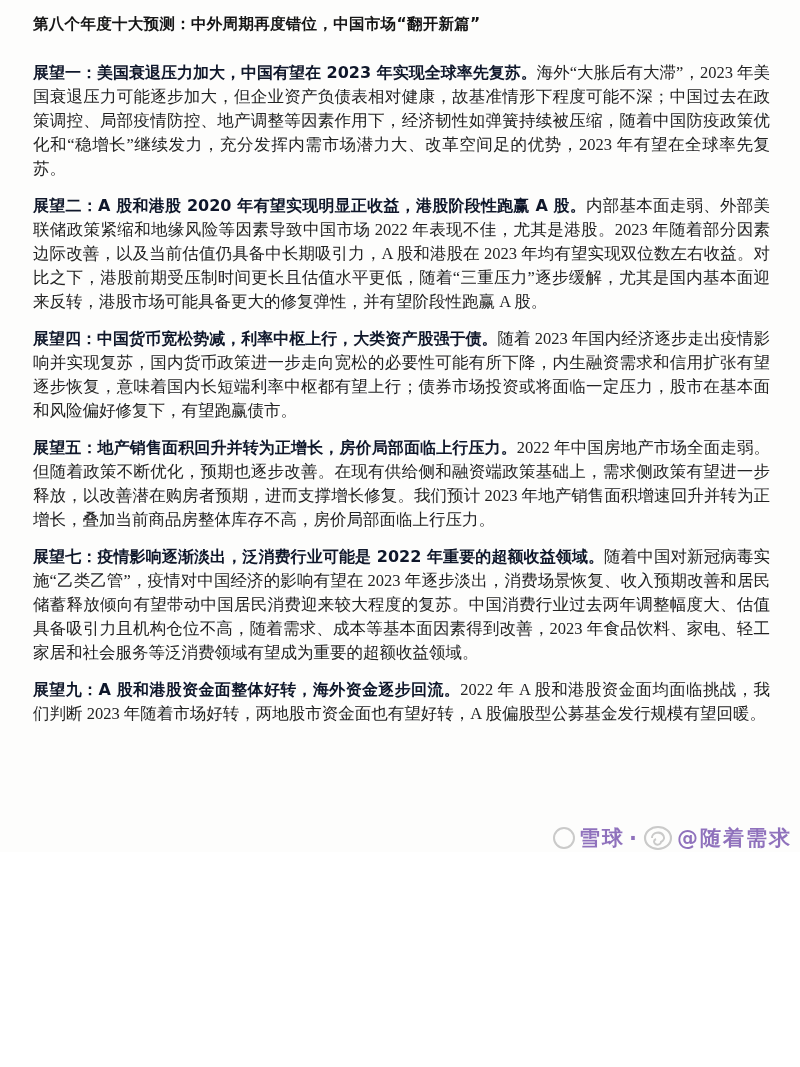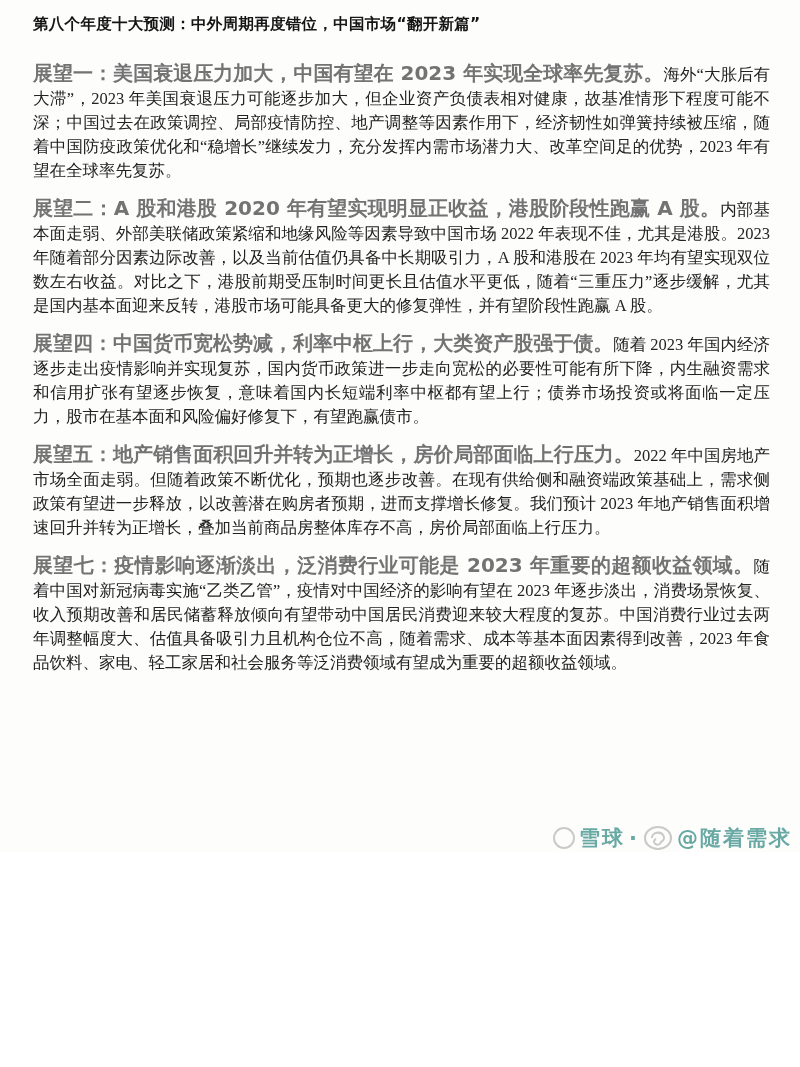--- a/index.html
+++ b/index.html
@@ -30,32 +30,32 @@
   .section {
     margin: 0 0 13px 0;
     font-size: 16.5px;
     line-height: 24px;
     text-align: justify;
     text-justify: inter-ideograph;
     color: #222222;
   }
   .section .head {
     font-weight: 700;
-    color: #737373;
+    color: #0f172a;
     font-family: "DejaVu Sans", "Liberation Sans", sans-serif;
-    font-size: 20px;
+    font-size: 16px;
   }
   .watermark {
     position: absolute;
     right: 8px;
     bottom: 0px;
     display: flex;
     align-items: center;
     gap: 4px;
-    color: #0f766e;
+    color: #4c1d95;
     opacity: 0.62;
     font-family: "DejaVu Sans", "Liberation Sans", sans-serif;
     font-size: 21px;
     font-weight: 700;
     letter-spacing: 2px;
     pointer-events: none;
     white-space: nowrap;
   }
   .wm-ring {
     display: inline-block;
@@ -92,24 +92,27 @@
   <p class="section">
     <span class="head">展望四：中国货币宽松势减，利率中枢上行，大类资产股强于债。</span><span>随着 2023 年国内经济逐步走出疫情影响并实现复苏，国内货币政策进一步走向宽松的必要性可能有所下降，内生融资需求和信用扩张有望逐步恢复，意味着国内长短端利率中枢都有望上行；债券市场投资或将面临一定压力，股市在基本面和风险偏好修复下，有望跑赢债市。</span>
   </p>
 
   <p class="section">
     <span class="head">展望五：地产销售面积回升并转为正增长，房价局部面临上行压力。</span><span>2022 年中国房地产市场全面走弱。但随着政策不断优化，预期也逐步改善。在现有供给侧和融资端政策基础上，需求侧政策有望进一步释放，以改善潜在购房者预期，进而支撑增长修复。我们预计 2023 年地产销售面积增速回升并转为正增长，叠加当前商品房整体库存不高，房价局部面临上行压力。</span>
   </p>
 
 
   <p class="section">
-    <span class="head">展望七：疫情影响逐渐淡出，泛消费行业可能是 2023 年重要的超额收益领域。</span><span>随着中国对新冠病毒实施“乙类乙管”，疫情对中国经济的影响有望在 2023 年逐步淡出，消费场景恢复、收入预期改善和居民储蓄释放倾向有望带动中国居民消费迎来较大程度的复苏。中国消费行业过去两年调整幅度大、估值具备吸引力且机构仓位不高，随着需求、成本等基本面因素得到改善，2023 年食品饮料、家电、轻工家居和社会服务等泛消费领域有望成为重要的超额收益领域。</span>
+    <span class="head">展望七：疫情影响逐渐淡出，泛消费行业可能是 2022 年重要的超额收益领域。</span><span>随着中国对新冠病毒实施“乙类乙管”，疫情对中国经济的影响有望在 2023 年逐步淡出，消费场景恢复、收入预期改善和居民储蓄释放倾向有望带动中国居民消费迎来较大程度的复苏。中国消费行业过去两年调整幅度大、估值具备吸引力且机构仓位不高，随着需求、成本等基本面因素得到改善，2023 年食品饮料、家电、轻工家居和社会服务等泛消费领域有望成为重要的超额收益领域。</span>
   </p>
 
 
+  <p class="section">
+    <span class="head">展望九：A 股和港股资金面整体好转，海外资金逐步回流。</span><span>2022 年 A 股和港股资金面均面临挑战，我们判断 2023 年随着市场好转，两地股市资金面也有望好转，A 股偏股型公募基金发行规模有望回暖。</span>
+  </p>
 </div>
 
   <div class="watermark">
     <span class="wm-ring"></span>
     <span>雪球</span>
     <span>·</span>
     <span class="wm-swirl">
       <svg width="30" height="26" viewBox="0 0 30 26">
         <ellipse cx="15" cy="13" rx="13" ry="11" fill="none" stroke="#ababab" stroke-width="2.2"></ellipse>
         <path d="M15 13 m-6 0 a6 5 0 1 1 9 4 a3.5 3 0 1 1 -5 -3" fill="none" stroke="#ababab" stroke-width="2"></path>

